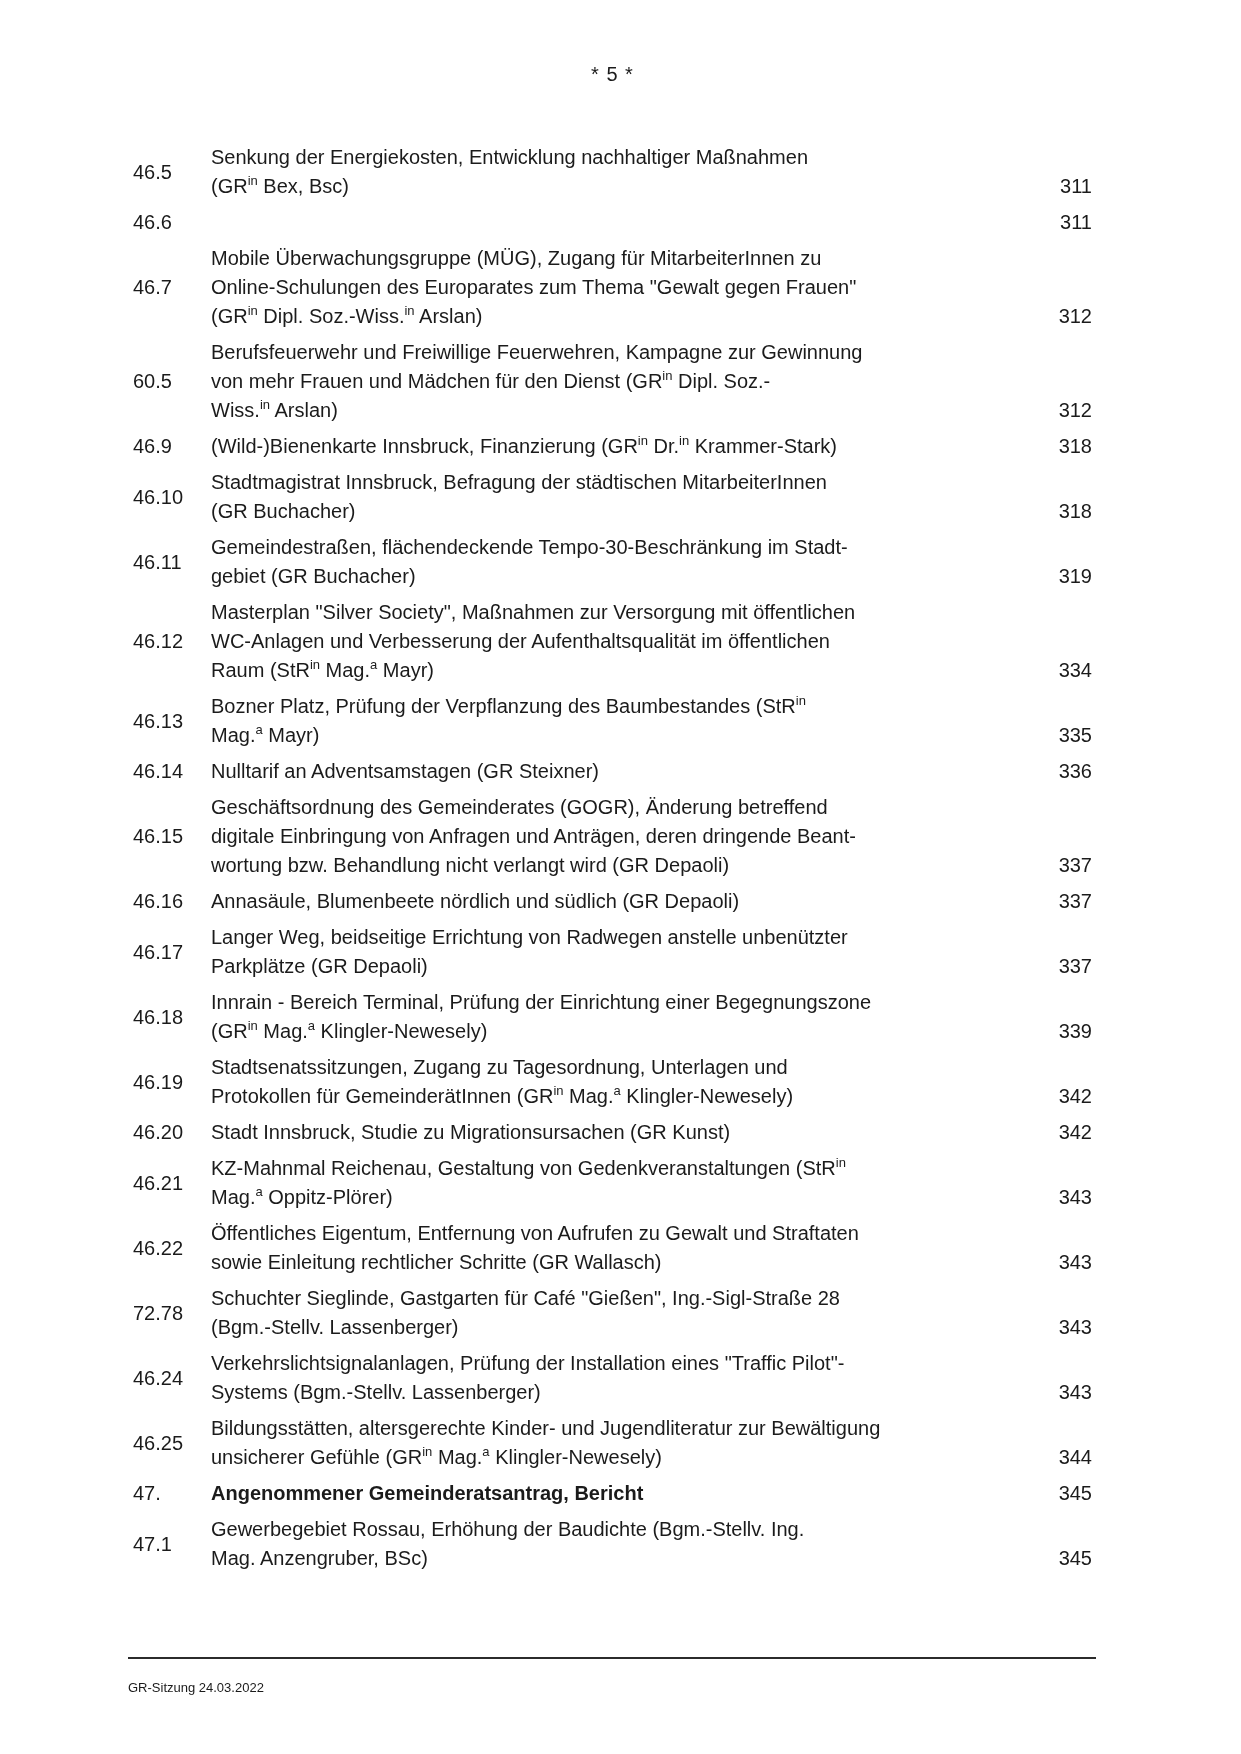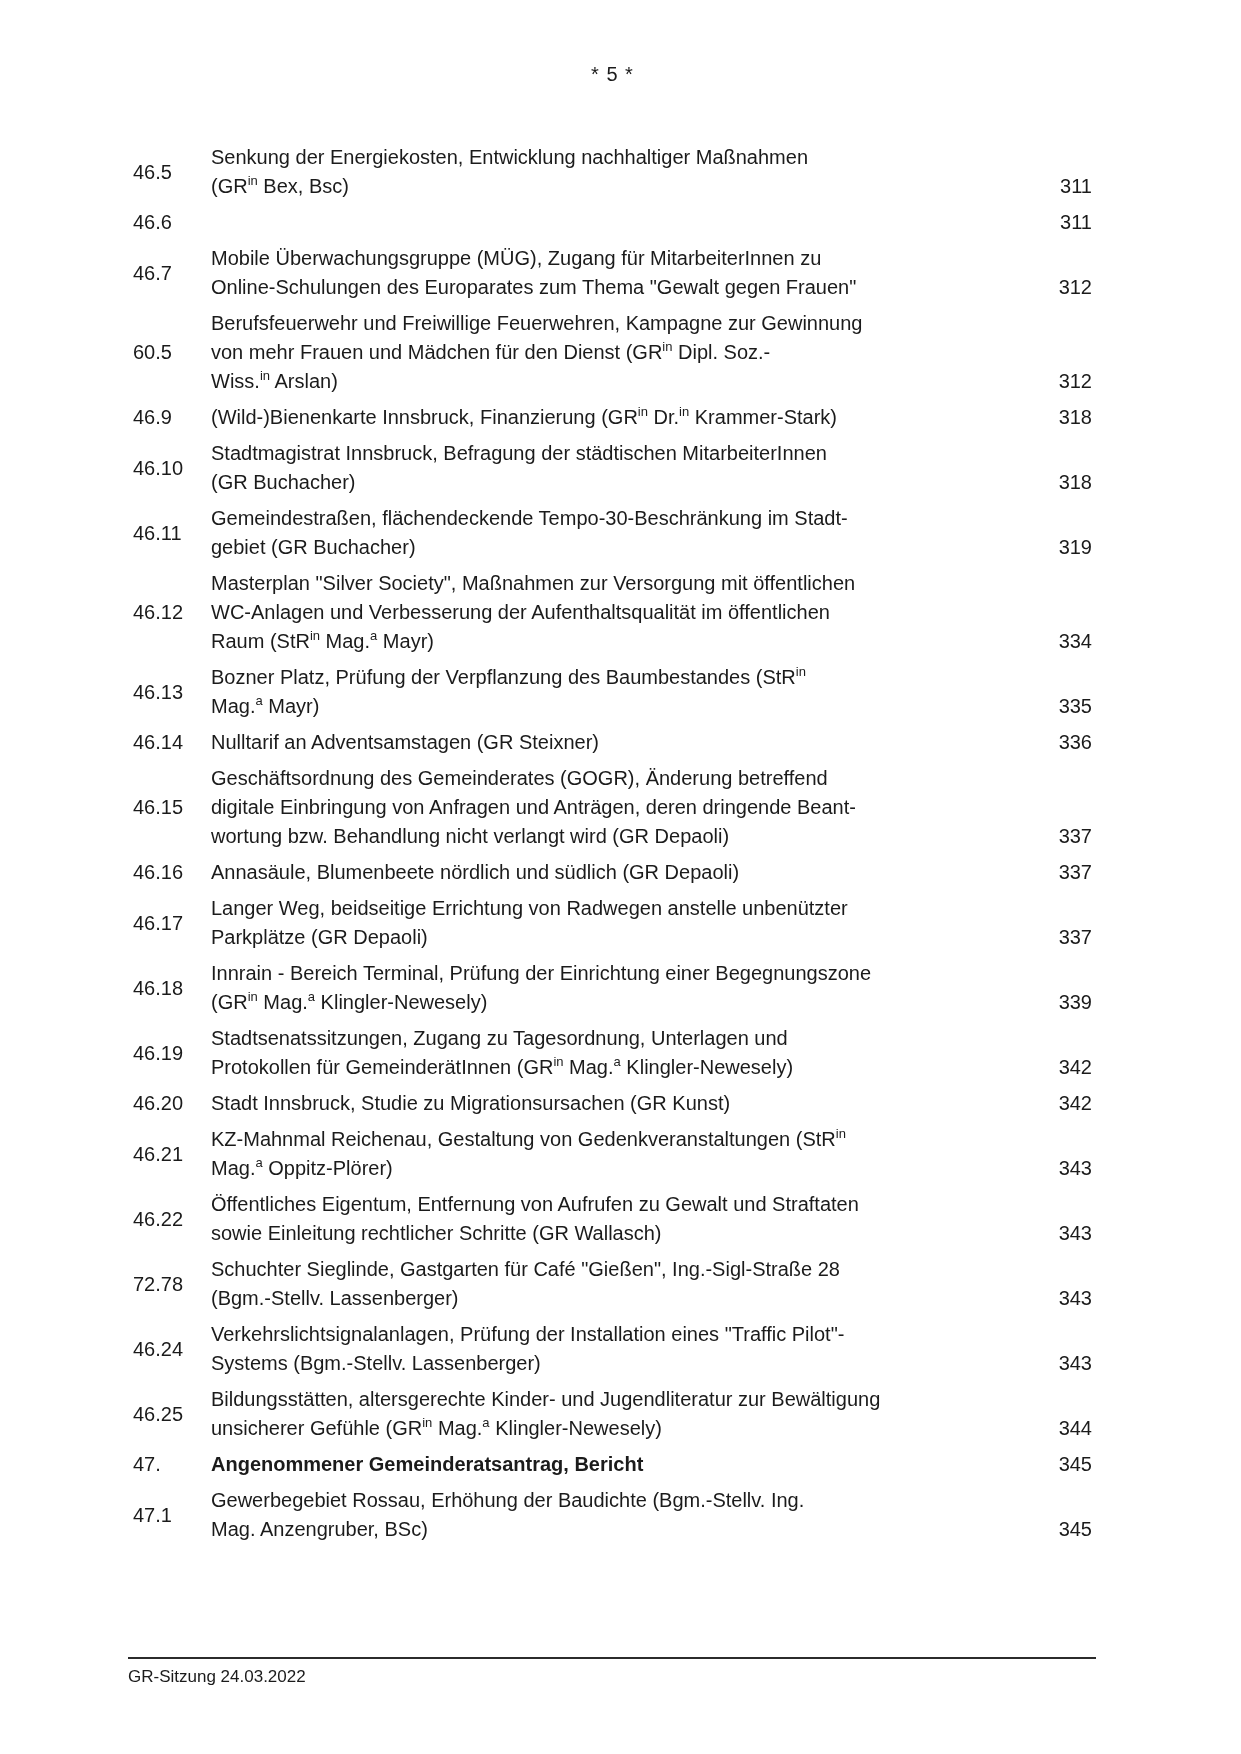--- a/index.html
+++ b/index.html
@@ -64,22 +64,22 @@
     line-height: 0;
     vertical-align: super;
     margin-top: 12px;
   }
   .footer {
     position: absolute;
     top: 1657px;
     left: 128px;
     width: 968px;
     border-top: 2px solid #2b2b2b;
-    padding-top: 6px;
-    font-size: 17px;
+    padding-top: 17px;
+    font-size: 13px;
     line-height: 24px;
   }
 </style>
 </head>
 <body>
 
 <div class="sheet">
 
   <div class="page-marker">* 5 *</div>
 
@@ -94,20 +94,21 @@
       </div>
       <div class="entry">
         <div class="num">46.6</div>
         <div class="page-num">311</div>
       </div>
       <div class="entry">
         <div class="num">46.7</div>
         <div class="title">
           <div class="line">Mobile Überwachungsgruppe (MÜG), Zugang für MitarbeiterInnen zu</div>
           <div class="line">Online-Schulungen des Europarates zum Thema "Gewalt gegen Frauen"</div>
+          <div class="line">(GR<sup>in</sup> Dipl. Soz.-Wiss.<sup>in</sup> Arslan)</div>
         </div>
         <div class="page-num">312</div>
       </div>
       <div class="entry">
         <div class="num">60.5</div>
         <div class="title">
           <div class="line">Berufsfeuerwehr und Freiwillige Feuerwehren, Kampagne zur Gewinnung</div>
           <div class="line">von mehr Frauen und Mädchen für den Dienst (GR<sup>in</sup> Dipl. Soz.-</div>
           <div class="line">Wiss.<sup>in</sup> Arslan)</div>
         </div>

